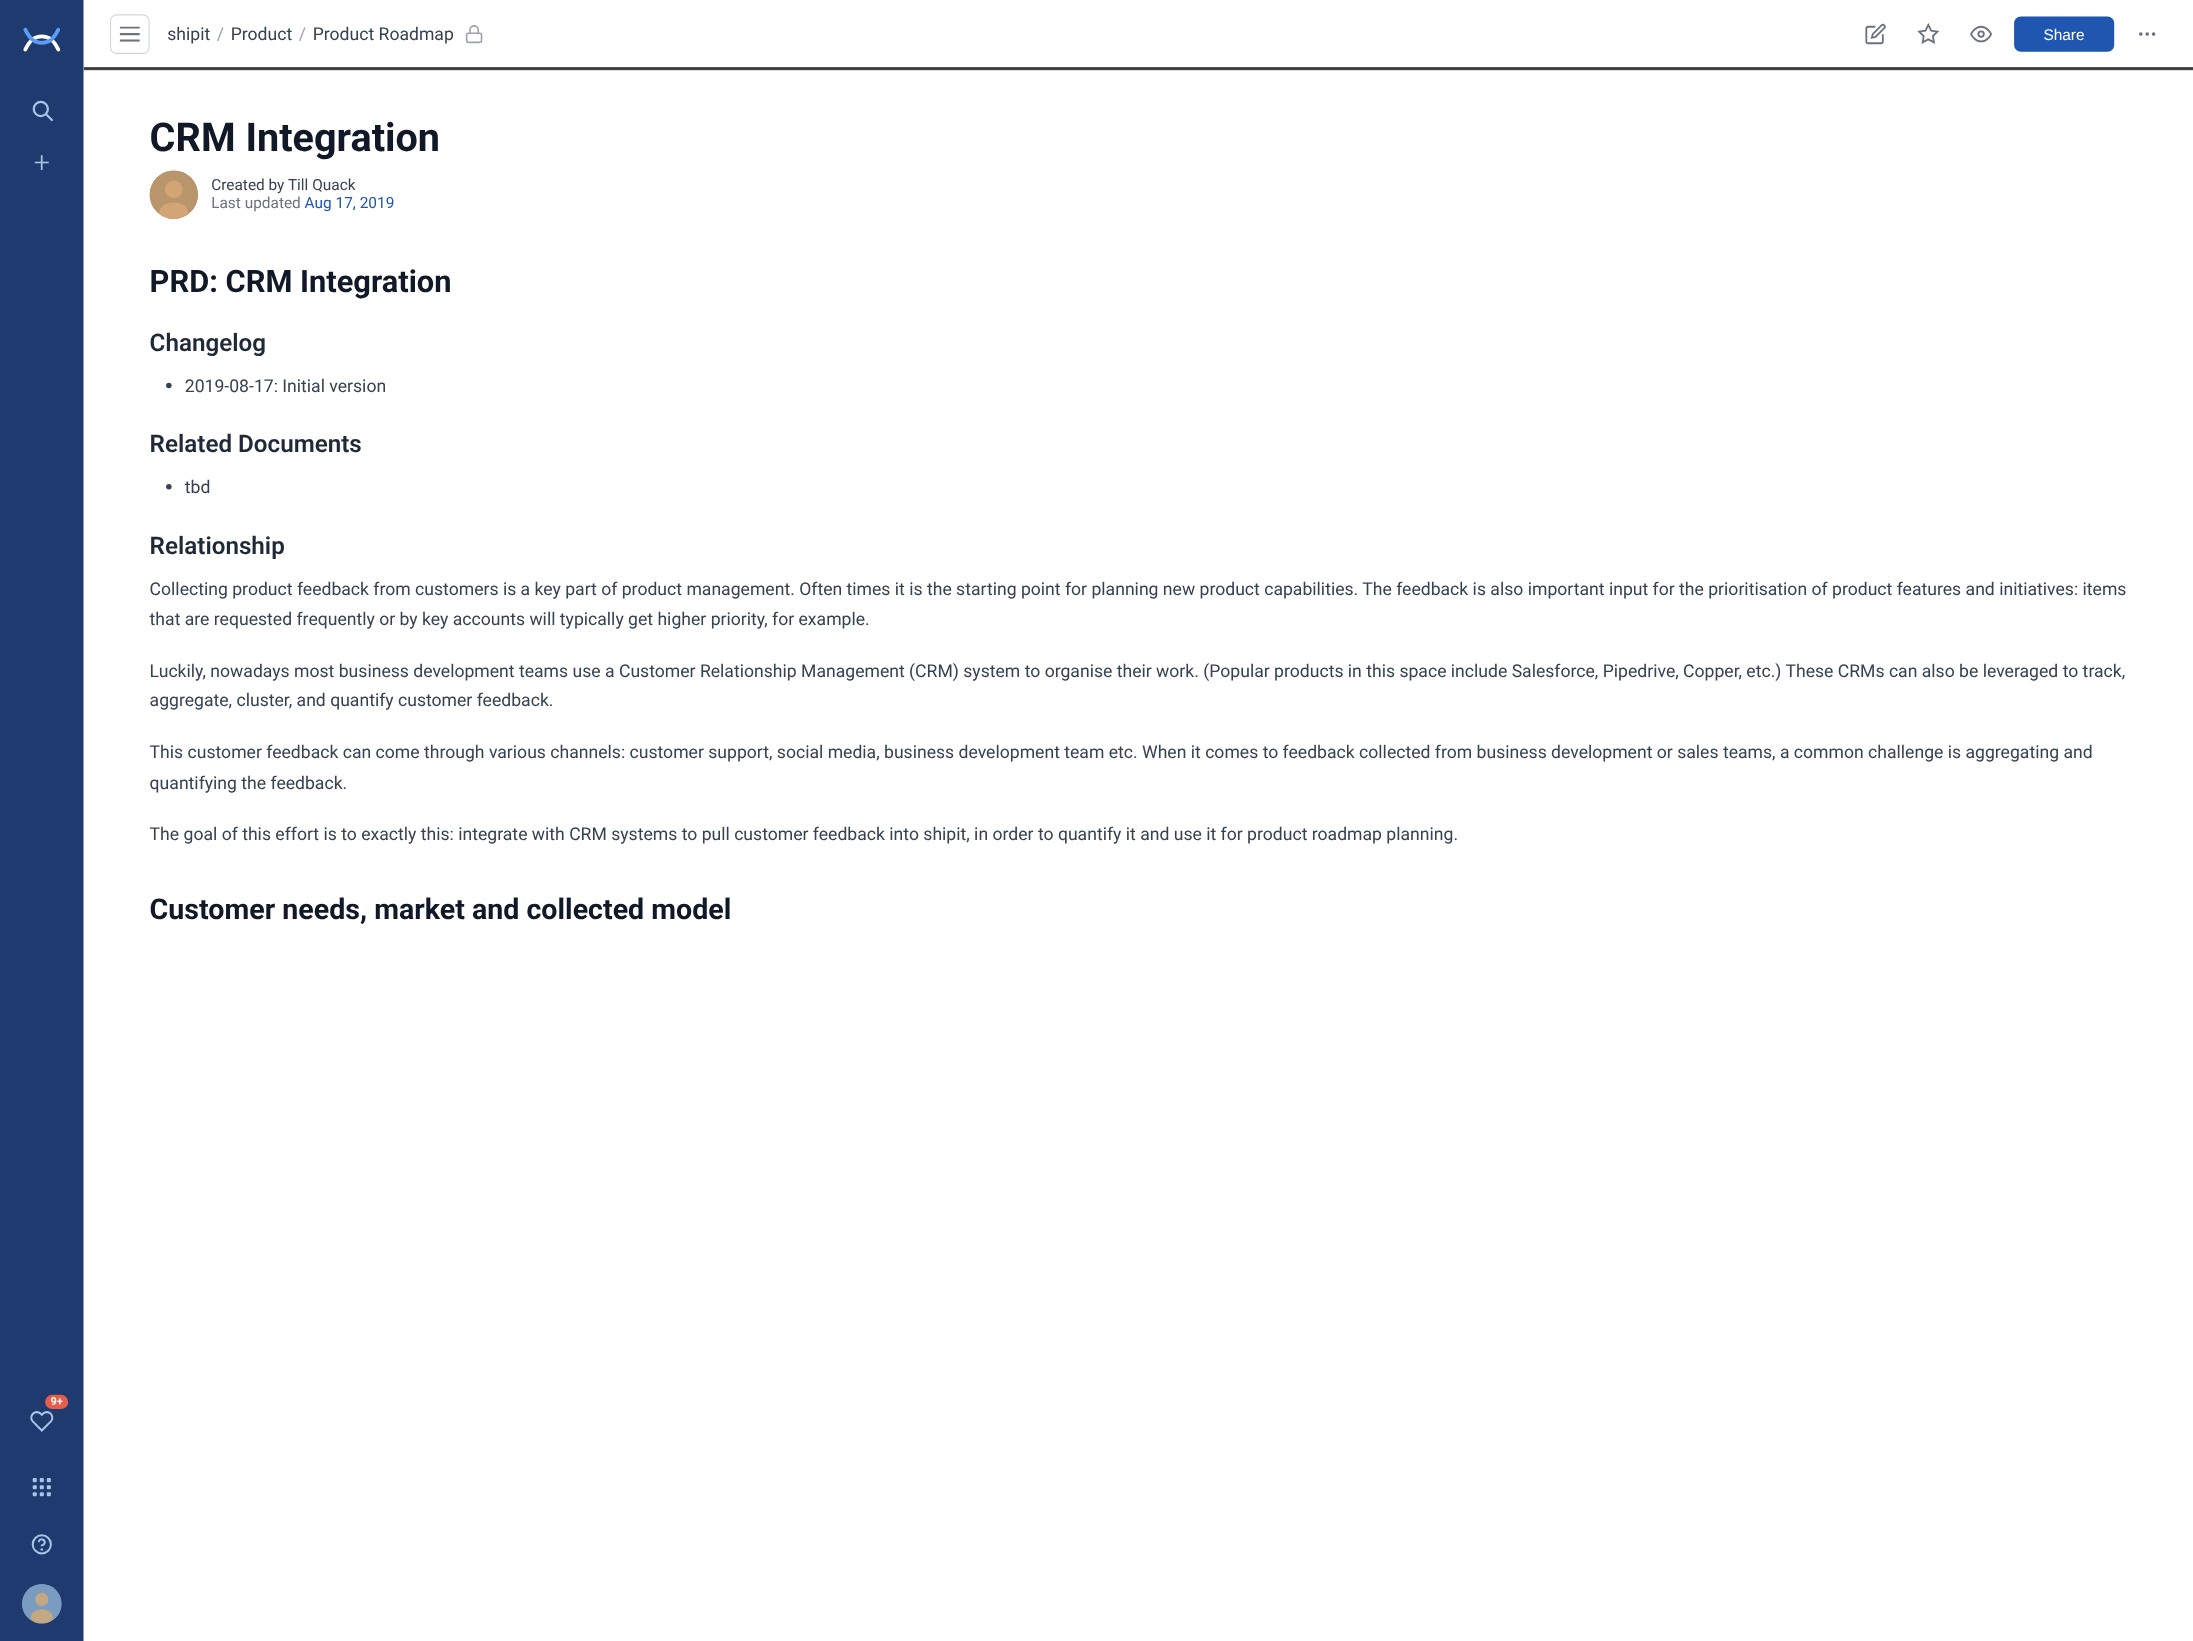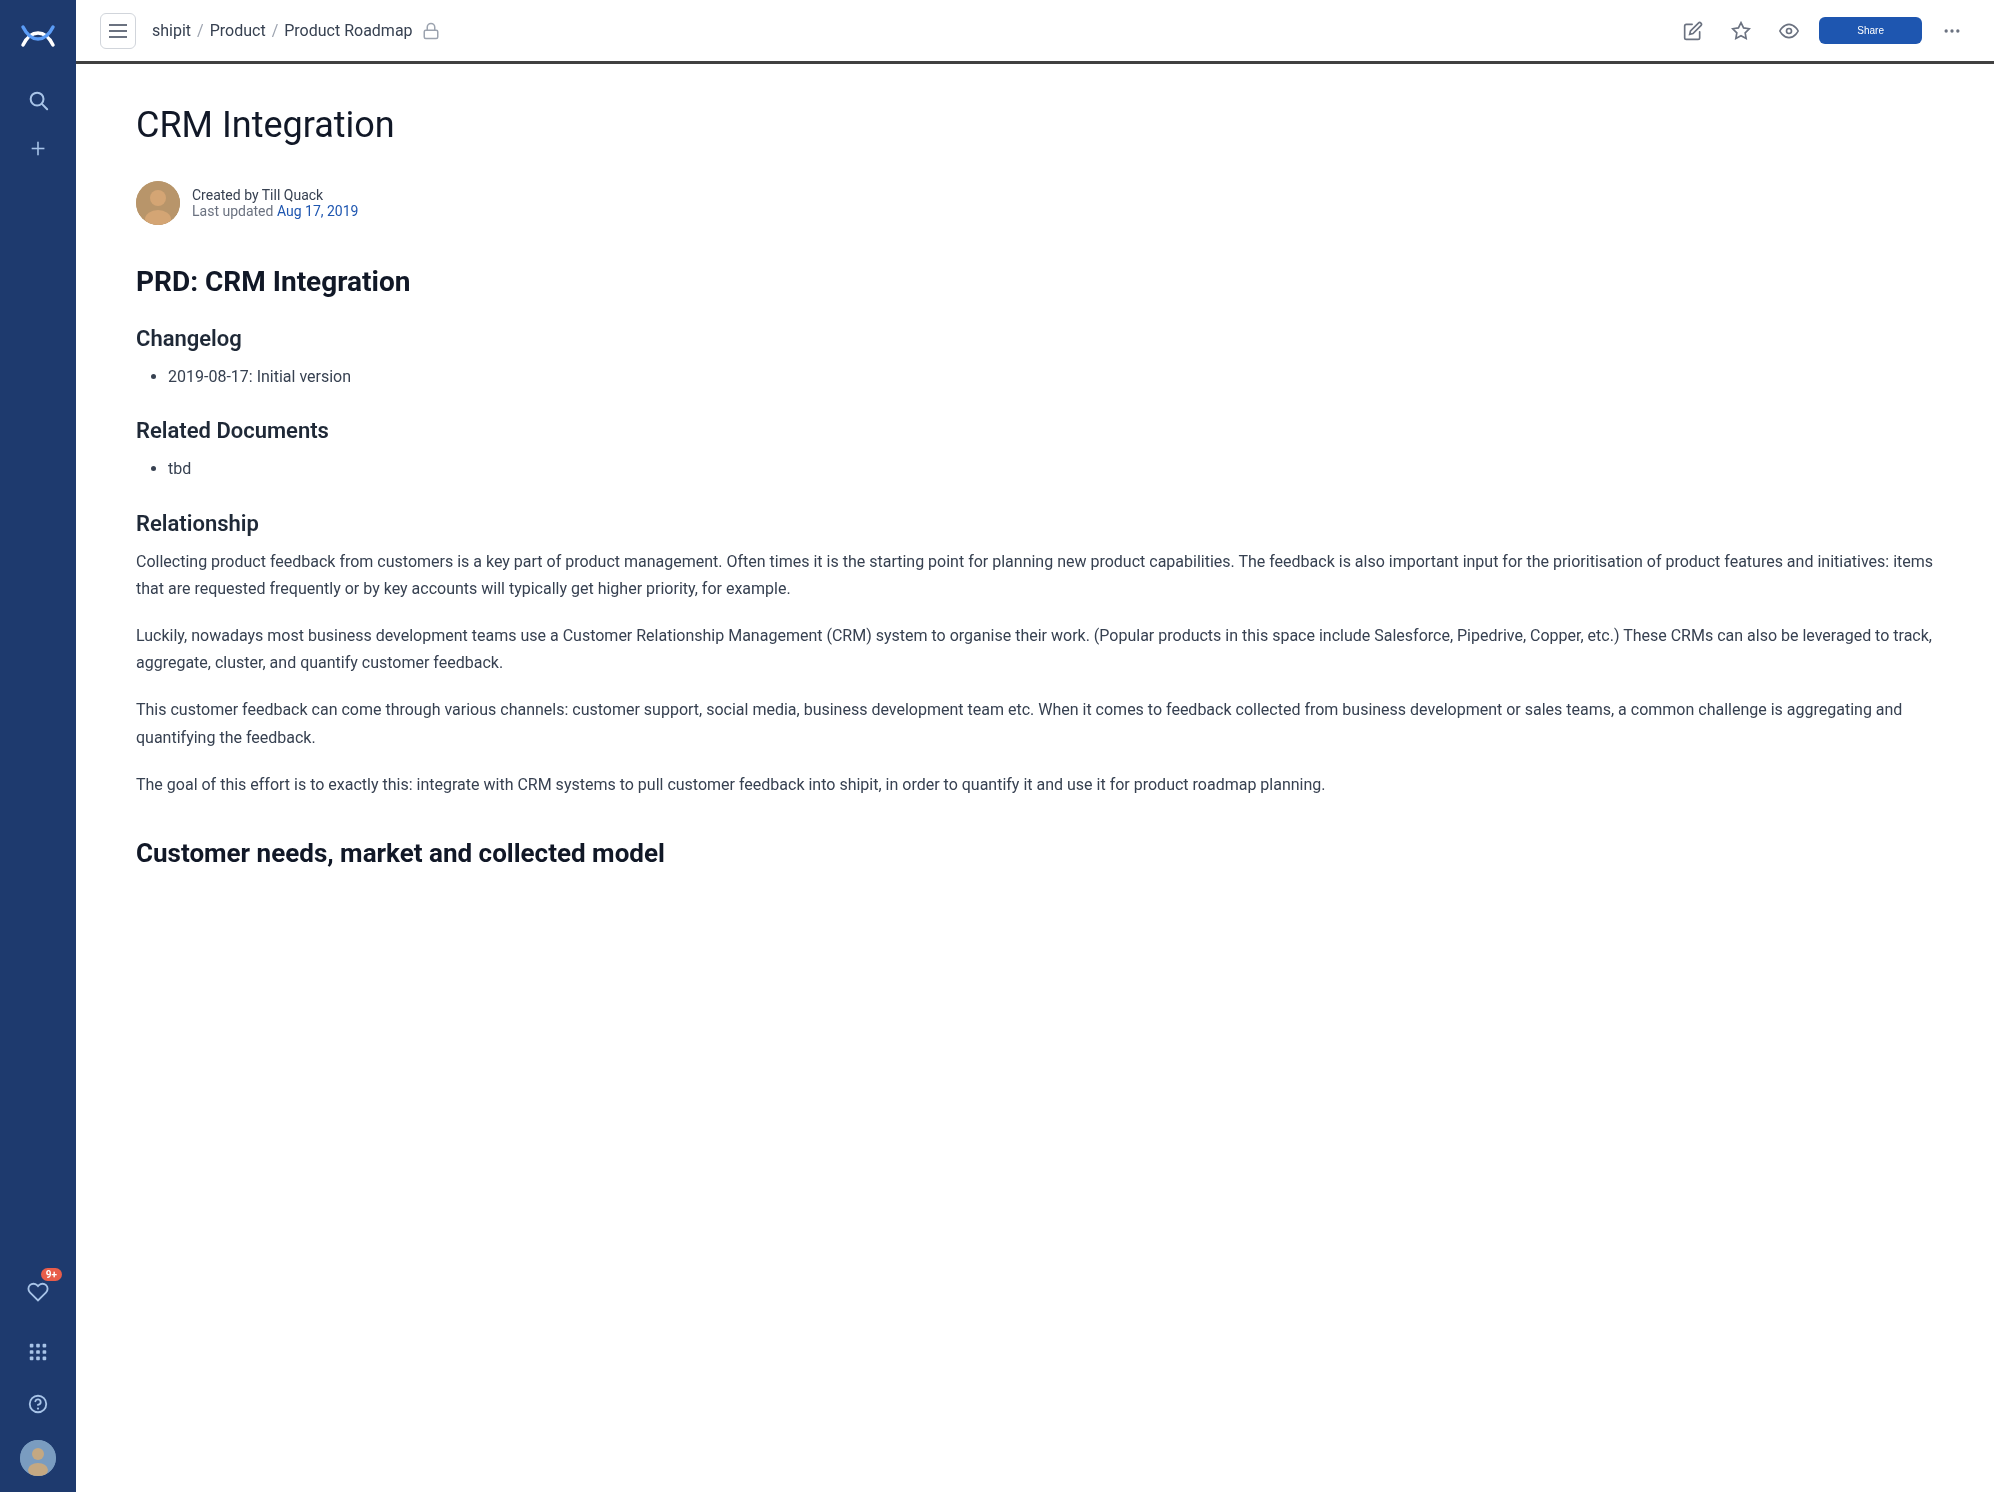--- a/index.html
+++ b/index.html
@@ -132,22 +132,22 @@
       border-radius: 6px;
       cursor: pointer;
       color: #6b7280;
       font-size: 18px;
     }
     .share-btn {
       background: #1e56b0;
       color: #fff;
       border: none;
       border-radius: 6px;
-      padding: 8px 38px;
-      font-size: 10px;
+      padding: 8px 27px;
+      font-size: 14px;
       font-weight: 500;
       cursor: pointer;
     }
     .more-btn {
       width: 36px;
       height: 36px;
       display: flex;
       align-items: center;
       justify-content: center;
       border-radius: 6px;
@@ -159,23 +159,23 @@
 
     
     .content-area {
       flex: 1;
       overflow-y: auto;
       padding: 40px 60px 60px 60px;
       background: #fff;
     }
     .page-title {
       font-size: 36px;
-      font-weight: 400;
+      font-weight: 700;
       color: #111827;
-      margin-bottom: 34px;
+      margin-bottom: 8px;
       line-height: 1.2;
     }
     .meta-row {
       display: flex;
       align-items: center;
       gap: 12px;
       margin-bottom: 40px;
     }
     .meta-avatar {
       width: 44px;

